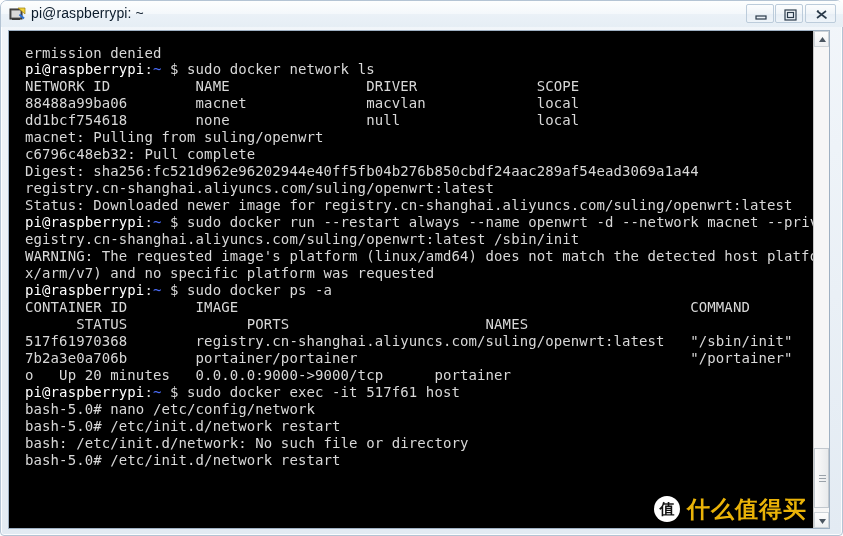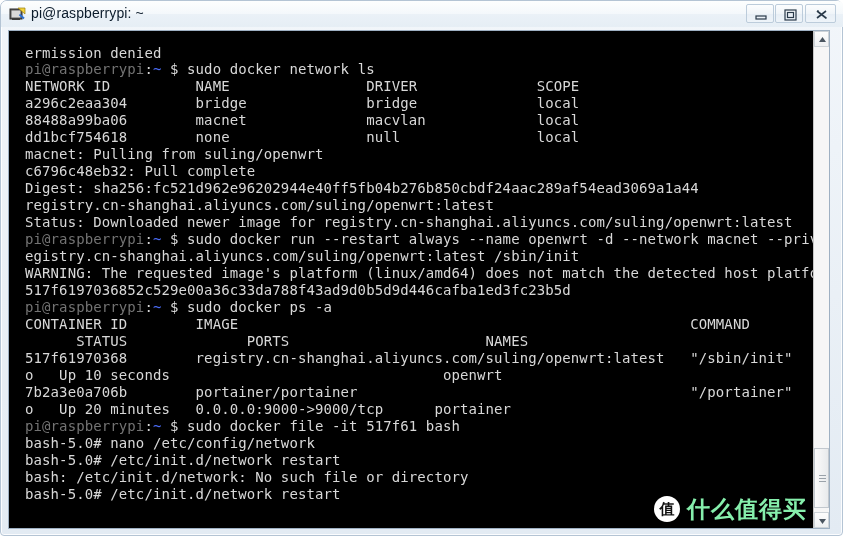--- a/index.html
+++ b/index.html
@@ -101,21 +101,21 @@
     white-space: pre;
     font-family: "DejaVu Sans Mono", "Liberation Mono", monospace;
     font-size: 14px;
     color: #cfcfcf;
     letter-spacing: 0.1px;
     padding-left: 2px;
     overflow: hidden;
   }
   .row:first-child { height: 16px; line-height: 16px; }
 
-  .g { color: #737373; margin-top: 46px; }     
+  .g { color: #ffffff; margin-top: 46px; }     
   .b { color: #4a6bf5; }     
   .w { color: #d8d8d8; }
 
   
   #scrollbar {
     position: absolute;
     right: 0; top: 0;
     width: 16px;
     height: 497px;
     background: #f0f0f0;
@@ -183,21 +183,21 @@
     border-radius: 50%;
     background: #ffffff;
     color: #111111;
     font-size: 15px;
     line-height: 26px;
     text-align: center;
     font-family: "DejaVu Sans", sans-serif;
     font-weight: bold;
   }
   #wm-text {
-    color: #86efac;
+    color: #eab308;
     font-size: 23px;
     font-family: "DejaVu Sans", sans-serif;
     font-weight: bold;
     letter-spacing: 1px;
     line-height: 26px;
   }
 </style>
 </head>
 <body>
 
@@ -232,40 +232,38 @@
         <path d="M11.5 6.5 L12.5 5.5 M19.5 13.5 L20.5 12.5" stroke="#2a3a4a" stroke-width="1.2" fill="none"></path>
       </svg>
     </div>
   </div>
 
   <div id="terminal">
     <div id="screen">
         <div class="row"><span class="w">ermission denied</span></div>
         <div class="row"><span class="g">pi@raspberrypi</span><span class="w">:</span><span class="b">~</span><span class="w"> $</span><span class="w"> sudo docker network ls</span></div>
         <div class="row"><span class="w">NETWORK ID          NAME                DRIVER              SCOPE</span></div>
-        <div class="row"><span class="w">a296c2eaa304        bridge              bridge              local</span></div>
         <div class="row"><span class="w">88488a99ba06        macnet              macvlan             local</span></div>
         <div class="row"><span class="w">dd1bcf754618        none                null                local</span></div>
         <div class="row"><span class="w">macnet: Pulling from suling/openwrt</span></div>
         <div class="row"><span class="w">c6796c48eb32: Pull complete</span></div>
         <div class="row"><span class="w">Digest: sha256:fc521d962e96202944e40ff5fb04b276b850cbdf24aac289af54ead3069a1a44</span></div>
         <div class="row"><span class="w">registry.cn-shanghai.aliyuncs.com/suling/openwrt:latest</span></div>
         <div class="row"><span class="w">Status: Downloaded newer image for registry.cn-shanghai.aliyuncs.com/suling/openwrt:latest</span></div>
         <div class="row"><span class="g">pi@raspberrypi</span><span class="w">:</span><span class="b">~</span><span class="w"> $</span><span class="w"> sudo docker run --restart always --name openwrt -d --network macnet --privileged r</span></div>
         <div class="row"><span class="w">egistry.cn-shanghai.aliyuncs.com/suling/openwrt:latest /sbin/init</span></div>
         <div class="row"><span class="w">WARNING: The requested image's platform (linux/amd64) does not match the detected host platform (linu</span></div>
-        <div class="row"><span class="w">517f6197036852c529e00a36c33da788f43ad9d0b5d9d446cafba1ed3fc23b5d</span></div>
+        <div class="row"><span class="w">x/arm/v7) and no specific platform was requested</span></div>
         <div class="row"><span class="g">pi@raspberrypi</span><span class="w">:</span><span class="b">~</span><span class="w"> $</span><span class="w"> sudo docker ps -a</span></div>
         <div class="row"><span class="w">CONTAINER ID        IMAGE                                                     COMMAND             CREATED</span></div>
         <div class="row"><span class="w">      STATUS              PORTS                       NAMES</span></div>
         <div class="row"><span class="w">517f61970368        registry.cn-shanghai.aliyuncs.com/suling/openwrt:latest   "/sbin/init"        16 seconds ag</span></div>
-        <div class="row"><span class="w">o   Up 10 seconds                                openwrt</span></div>
         <div class="row"><span class="w">7b2a3e0a706b        portainer/portainer                                       "/portainer"        20 minutes ag</span></div>
         <div class="row"><span class="w">o   Up 20 minutes   0.0.0.0:9000-&gt;9000/tcp      portainer</span></div>
-        <div class="row"><span class="g">pi@raspberrypi</span><span class="w">:</span><span class="b">~</span><span class="w"> $</span><span class="w"> sudo docker file -it 517f61 bash</span></div>
+        <div class="row"><span class="g">pi@raspberrypi</span><span class="w">:</span><span class="b">~</span><span class="w"> $</span><span class="w"> sudo docker exec -it 517f61 host</span></div>
         <div class="row"><span class="w">bash-5.0# nano /etc/config/network</span></div>
         <div class="row"><span class="w">bash-5.0# /etc/init.d/network restart</span></div>
         <div class="row"><span class="w">bash: /etc/init.d/network: No such file or directory</span></div>
         <div class="row"><span class="w">bash-5.0# /etc/init.d/network restart</span></div>
       </div>
 
     <div id="scrollbar">
       <div class="sb-arrow" id="sb-up">
         <svg width="15" height="16" viewBox="0 0 15 16">
           <path d="M7.5 5 L11 10 L4 10 Z" fill="#4a5560"></path>

